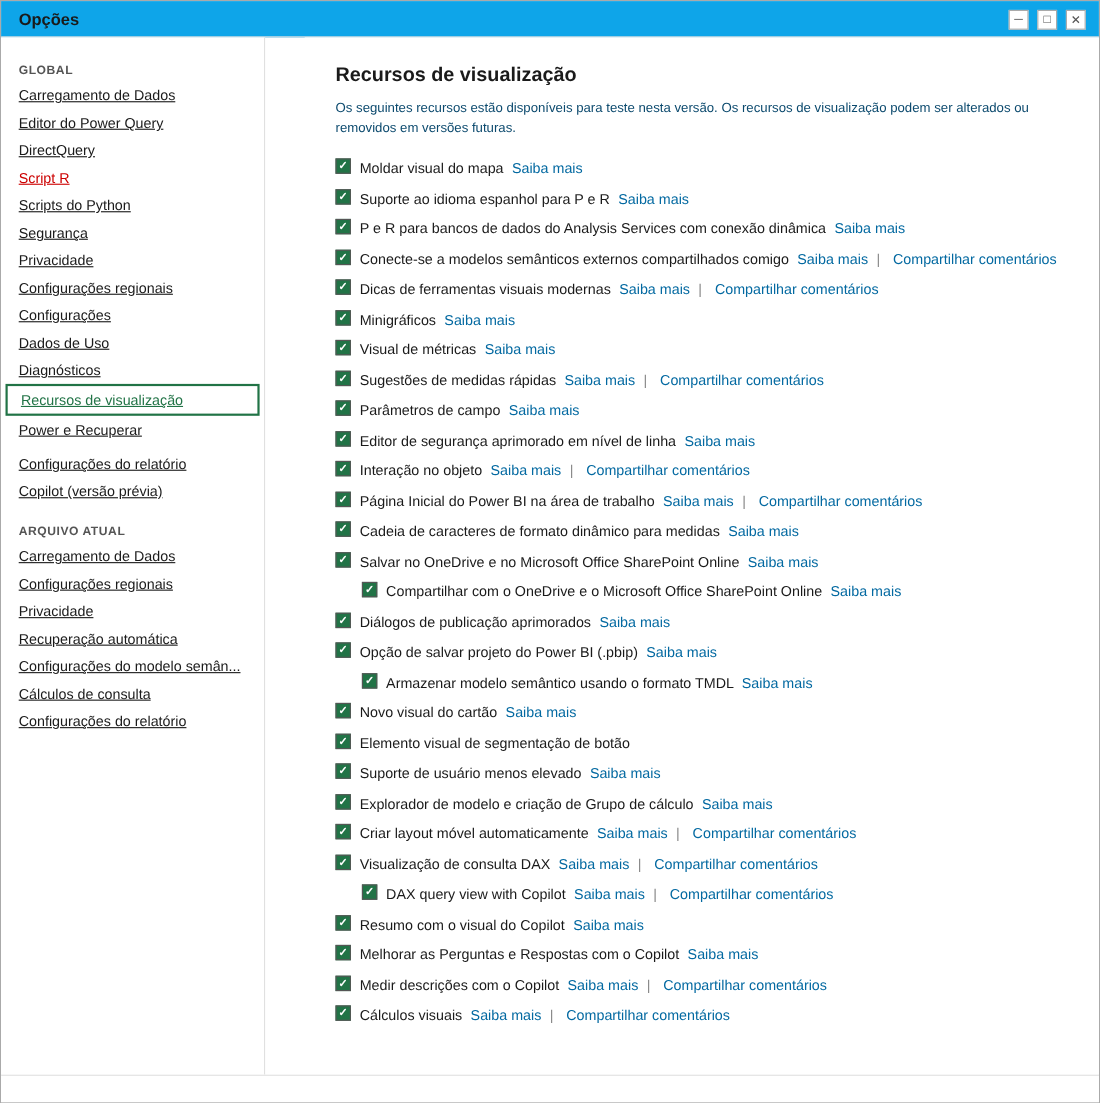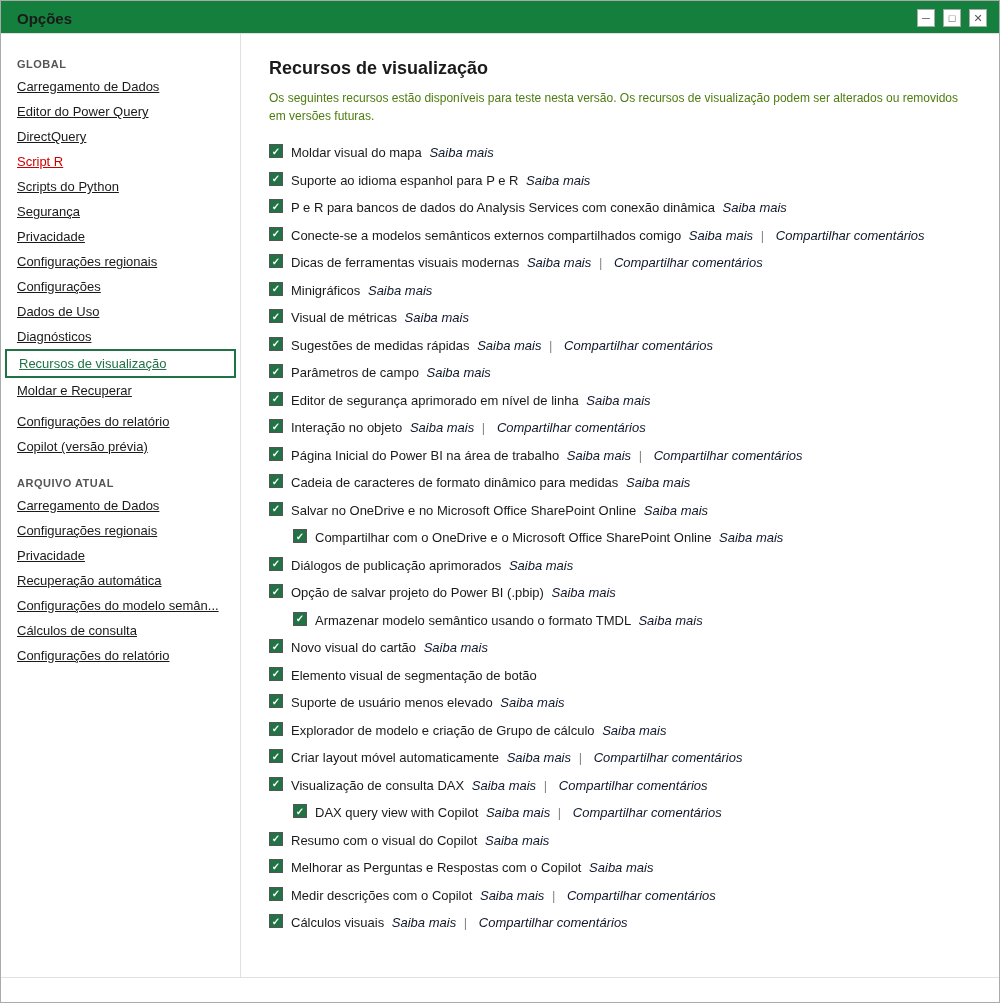--- a/index.html
+++ b/index.html
@@ -19,21 +19,21 @@
       border: 1px solid #aaa;
       box-shadow: 2px 2px 10px rgba(0,0,0,0.3);
       display: flex;
       flex-direction: column;
     }
     .title-bar {
       display: flex;
       align-items: center;
       justify-content: space-between;
       padding: 8px 12px 6px 16px;
-      background: #15803d;
+      background: #0ea5e9;
       border-bottom: 1px solid #e0e0e0;
     }
     .title-bar-title {
       font-size: 15px;
       font-weight: 600;
       color: #1a1a1a;
     }
     .title-bar-controls {
       display: flex;
       gap: 8px;
@@ -46,20 +46,21 @@
       cursor: pointer;
       display: flex;
       align-items: center;
       justify-content: center;
       font-size: 11px;
       color: #555;
     }
     .content-area {
       display: flex;
       flex: 1;
+      gap: 36px;
     }
     .sidebar {
       width: 240px;
       min-width: 240px;
       background: #fff;
       border-right: 1px solid #e0e0e0;
       padding: 16px 0;
       overflow-y: auto;
     }
     .sidebar-section-title {
@@ -94,21 +95,21 @@
       background: #fff;
     }
     .main-title {
       font-size: 18px;
       font-weight: 600;
       color: #1a1a1a;
       margin-bottom: 10px;
     }
     .description {
       font-size: 12px;
-      color: #4d7c0f;
+      color: #0c4a6e;
       margin-bottom: 18px;
       line-height: 1.5;
       max-width: 700px;
     }
     .feature-item {
       display: flex;
       align-items: flex-start;
       margin-bottom: 8px;
       font-size: 13px;
       color: #1a1a1a;
@@ -133,25 +134,24 @@
       content: '✓';
       color: #fff;
       font-size: 10px;
       font-weight: 700;
     }
     .feature-text {
       flex: 1;
       line-height: 1.5;
     }
     .saiba-link {
-      color: #0f172a;
+      color: #0369a1;
       cursor: pointer;
       text-decoration: none;
       margin-left: 4px;
-      font-style: italic;
     }
     .divider-link {
       color: #888;
       margin: 0 4px;
     }
     .footer {
       border-top: 1px solid #e0e0e0;
       padding: 12px 16px;
       display: flex;
       justify-content: flex-end;
@@ -181,21 +181,21 @@
       <div class="sidebar-item">DirectQuery</div>
       <div class="sidebar-item red" style="color:#c00;">Script R</div>
       <div class="sidebar-item">Scripts do Python</div>
       <div class="sidebar-item">Segurança</div>
       <div class="sidebar-item">Privacidade</div>
       <div class="sidebar-item">Configurações regionais</div>
       <div class="sidebar-item">Configurações</div>
       <div class="sidebar-item">Dados de Uso</div>
       <div class="sidebar-item">Diagnósticos</div>
       <div class="sidebar-item active">Recursos de visualização</div>
-      <div class="sidebar-item">Moldar e Recuperar</div>
+      <div class="sidebar-item">Power e Recuperar</div>
 
       <div style="height:6px;"></div>
       <div class="sidebar-item">Configurações do relatório</div>
       <div class="sidebar-item">Copilot (versão prévia)</div>
 
       <div style="height:10px;"></div>
       <div class="sidebar-section-title">ARQUIVO ATUAL</div>
 
       <div class="sidebar-item">Carregamento de Dados</div>
       <div class="sidebar-item">Configurações regionais</div>

